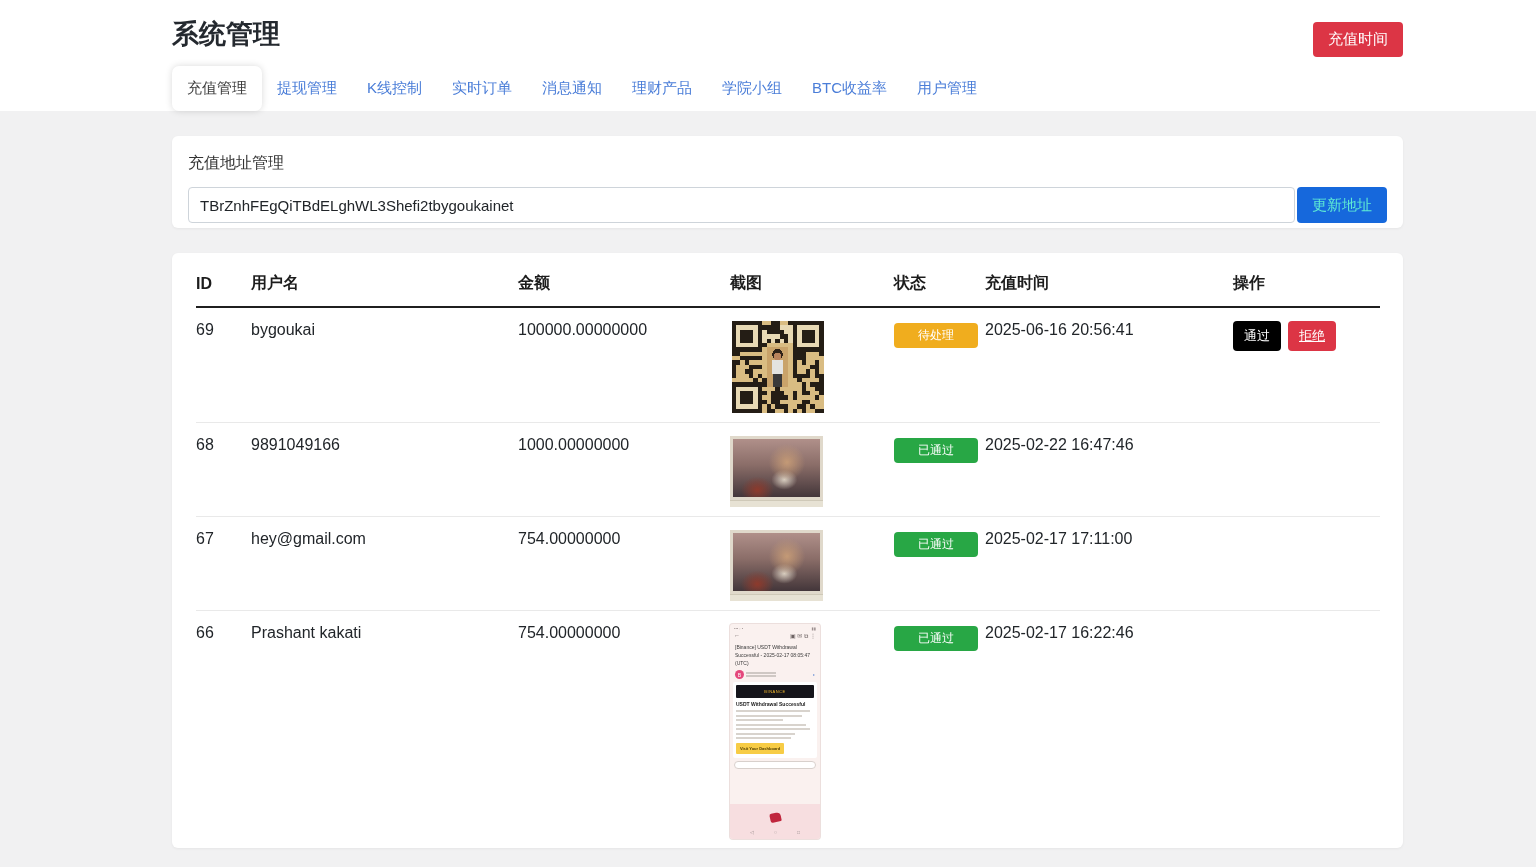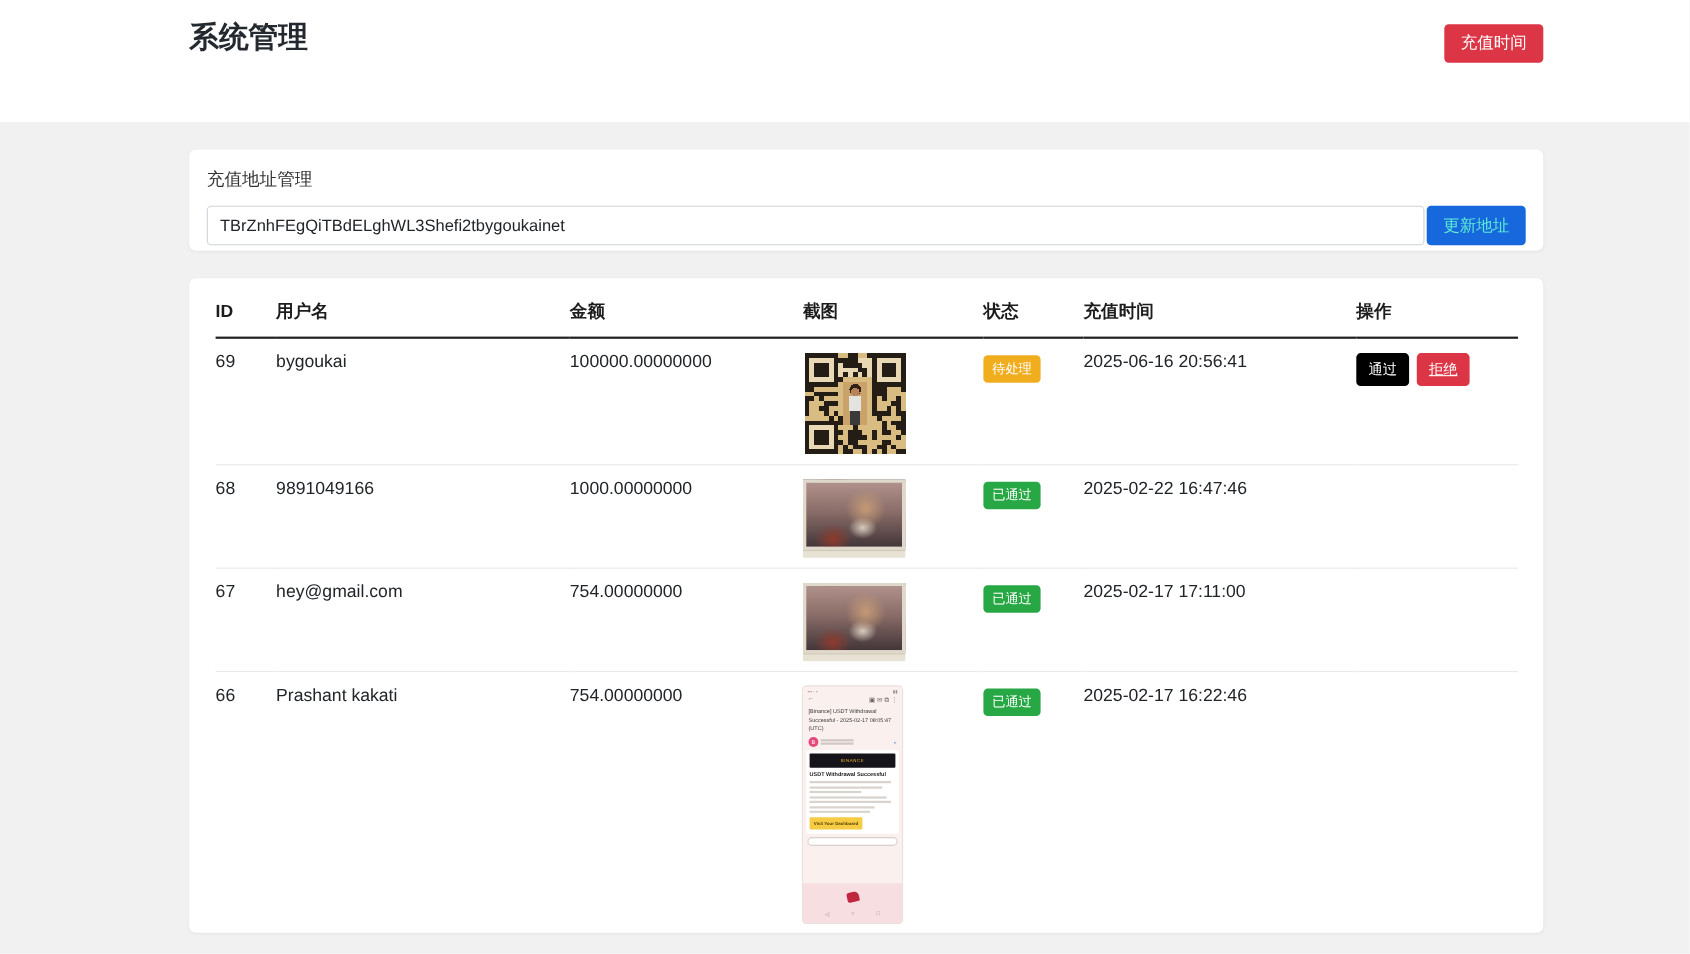--- a/index.html
+++ b/index.html
@@ -30,21 +30,21 @@
     font-size:15px; color:#212529; font-family:inherit; outline:none; background:#fff; }
   .btn-update { margin-left:2px; background:#1668dc; color:#5eead4; border:none; border-radius:4px;
     font-size:15px; padding:0 15px; cursor:pointer; font-family:inherit; }
   
   .table-card { margin-top:25px; padding:2px 24px 0; min-height:582px; }
   table { width:100%; border-collapse:collapse; table-layout:fixed; }
   th { text-align:left; font-size:16px; font-weight:bold; color:#1c1c1c;
     padding:18px 0 12px; border-bottom:2px solid #1f1f1f; }
   td { vertical-align:top; padding:13px 0 9px; border-bottom:1px solid #e9e9e9; font-size:16px; color:#212529; }
   tbody tr:last-child td { border-bottom:none; }
-  .badge { display:inline-block; color:#fff; font-size:12px; padding:4px 8px; border-radius:4px; margin-top:2px; }
+  .badge { display:inline-block; color:#fff; font-size:12px; padding:4px 24px; border-radius:4px; margin-top:2px; }
   .badge-pending { background:#f0ad1e; }
   .badge-approved { background:#28a745; }
   .action-btn { color:#fff; border:none; border-radius:4px; font-size:13px; padding:6px 11px;
     margin-right:7px; cursor:pointer; font-family:inherit; }
   .btn-approve { background:#000000; }
   .btn-reject { background:#dc3545;text-decoration:underline; }
   
   .qr-wrap { width:95px; height:92px; cursor:pointer; }
   .painting-wrap { width:93px; cursor:pointer; }
   .painting { height:64px; border:3px solid #e0d9cb;
@@ -80,20 +80,31 @@
     border-radius:2px 4px 1px 2px; transform:rotate(-12deg); }
   .ph-nav { display:flex; justify-content:space-around; font-size:5px; color:#9b8f8f; padding:3px 10px 1px; }
 </style>
 </head>
 <body>
 
 <header>
   <div class="inner">
     <h1 class="page-title">系统管理</h1>
     <button class="logout-btn">充值时间</button>
+    <nav class="tabs" id="tabs">
+        <div class="tab active">充值管理</div>
+        <div class="tab">提现管理</div>
+        <div class="tab">K线控制</div>
+        <div class="tab">实时订单</div>
+        <div class="tab">消息通知</div>
+        <div class="tab">理财产品</div>
+        <div class="tab">学院小组</div>
+        <div class="tab">BTC收益率</div>
+        <div class="tab">用户管理</div>
+      </nav>
   </div>
 </header>
 
 <main>
   <section class="card address-card">
     <div class="card-title">充值地址管理</div>
     <div class="addr-row">
       <input class="addr-input" value="TBrZnhFEgQiTBdELghWL3Shefi2tbygoukainet" style="">
       <button class="btn-update">更新地址</button>
     </div>

